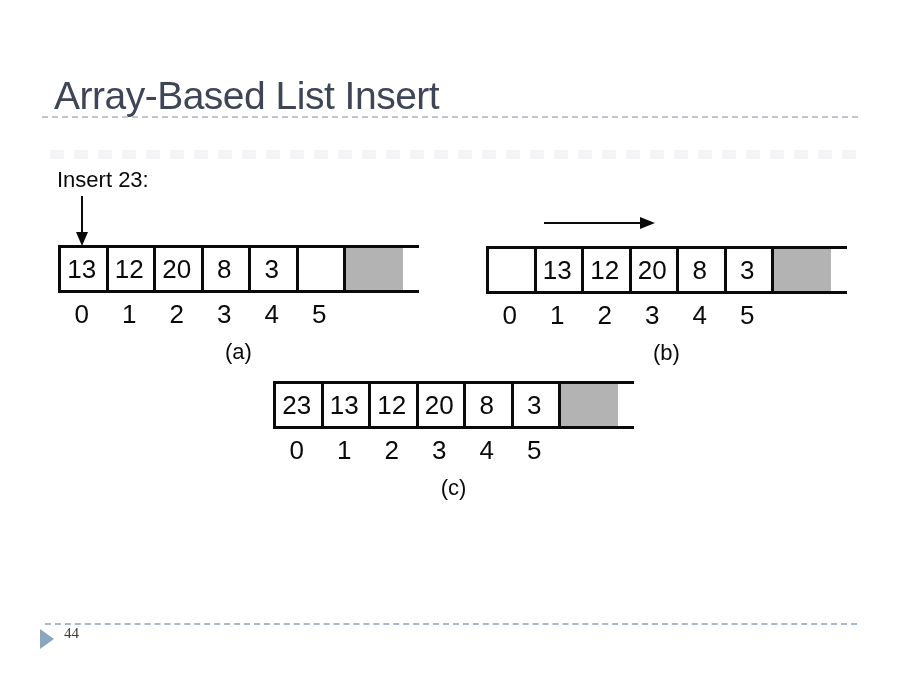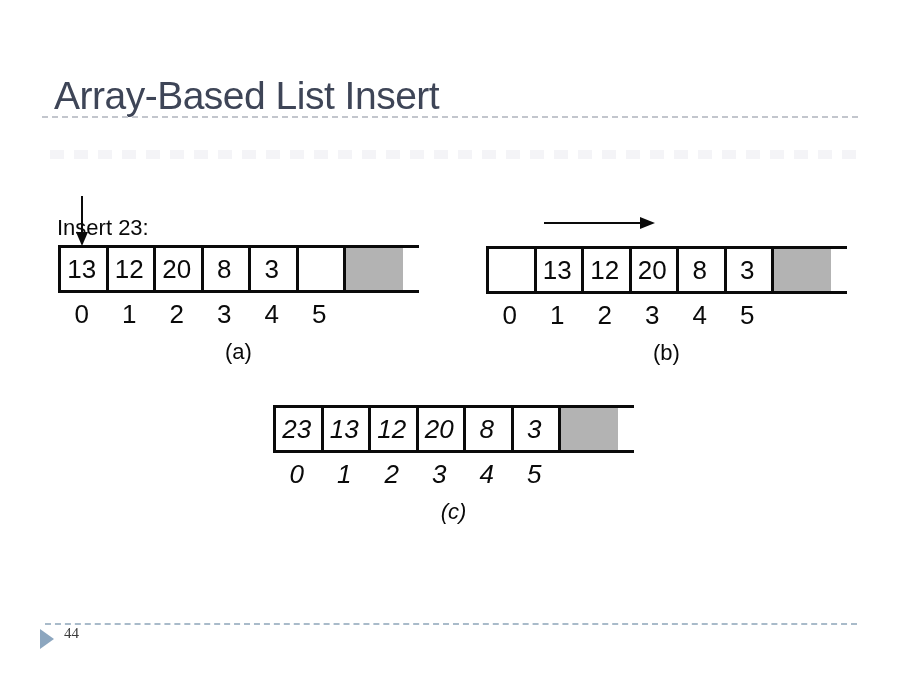--- a/index.html
+++ b/index.html
@@ -15,21 +15,21 @@
   .title-underline{
     position:absolute;left:42px;top:116px;width:816px;height:0;
     border-top:2px dashed #c3c6cd;
   }
   .dot-band{
     position:absolute;left:40px;top:150px;width:818px;height:9px;
     background:repeating-linear-gradient(90deg,#ffffff 0 10px,#f4f4f7 10px 24px);
   }
   
   .insert-label{
-    position:absolute;left:57px;top:167px;font-size:22px;color:#0a0a0a;white-space:nowrap;margin-top:48px;
+    position:absolute;left:57px;top:167px;font-size:22px;color:#0a0a0a;white-space:nowrap;
   }
   .svg-abs{position:absolute;}
   
   .arr{position:absolute;width:420px;height:135px;}
   .rail{position:absolute;left:0;width:361px;height:3px;background:#0a0a0a;}
   .rail.top{top:0;}
   .rail.bot{top:45px;}
   .vline{position:absolute;top:0;width:3px;height:48px;background:#0a0a0a;}
   .gray{position:absolute;left:288px;top:3px;width:57px;height:42px;background:#b3b3b3;}
   .cellval{
@@ -117,21 +117,21 @@
   <span class="cellval" style="left:237.5px;">3</span>
   <span class="idx" style="left:0;">0</span>
   <span class="idx" style="left:47.5px;">1</span>
   <span class="idx" style="left:95px;">2</span>
   <span class="idx" style="left:142.5px;">3</span>
   <span class="idx" style="left:190px;">4</span>
   <span class="idx" style="left:237.5px;">5</span>
   <div class="cap">(b)</div>
 </div>
 
-<div class="arr" style="left:273px;top:405px;font-style:italic;">
+<div class="arr" style="left:273px;top:381px;">
   <div class="rail top"></div>
   <div class="rail bot"></div>
   <div class="gray"></div>
   <div class="vline" style="left:0;"></div>
   <div class="vline" style="left:47.5px;"></div>
   <div class="vline" style="left:95px;"></div>
   <div class="vline" style="left:142.5px;"></div>
   <div class="vline" style="left:190px;"></div>
   <div class="vline" style="left:237.5px;"></div>
   <div class="vline" style="left:285px;"></div>

